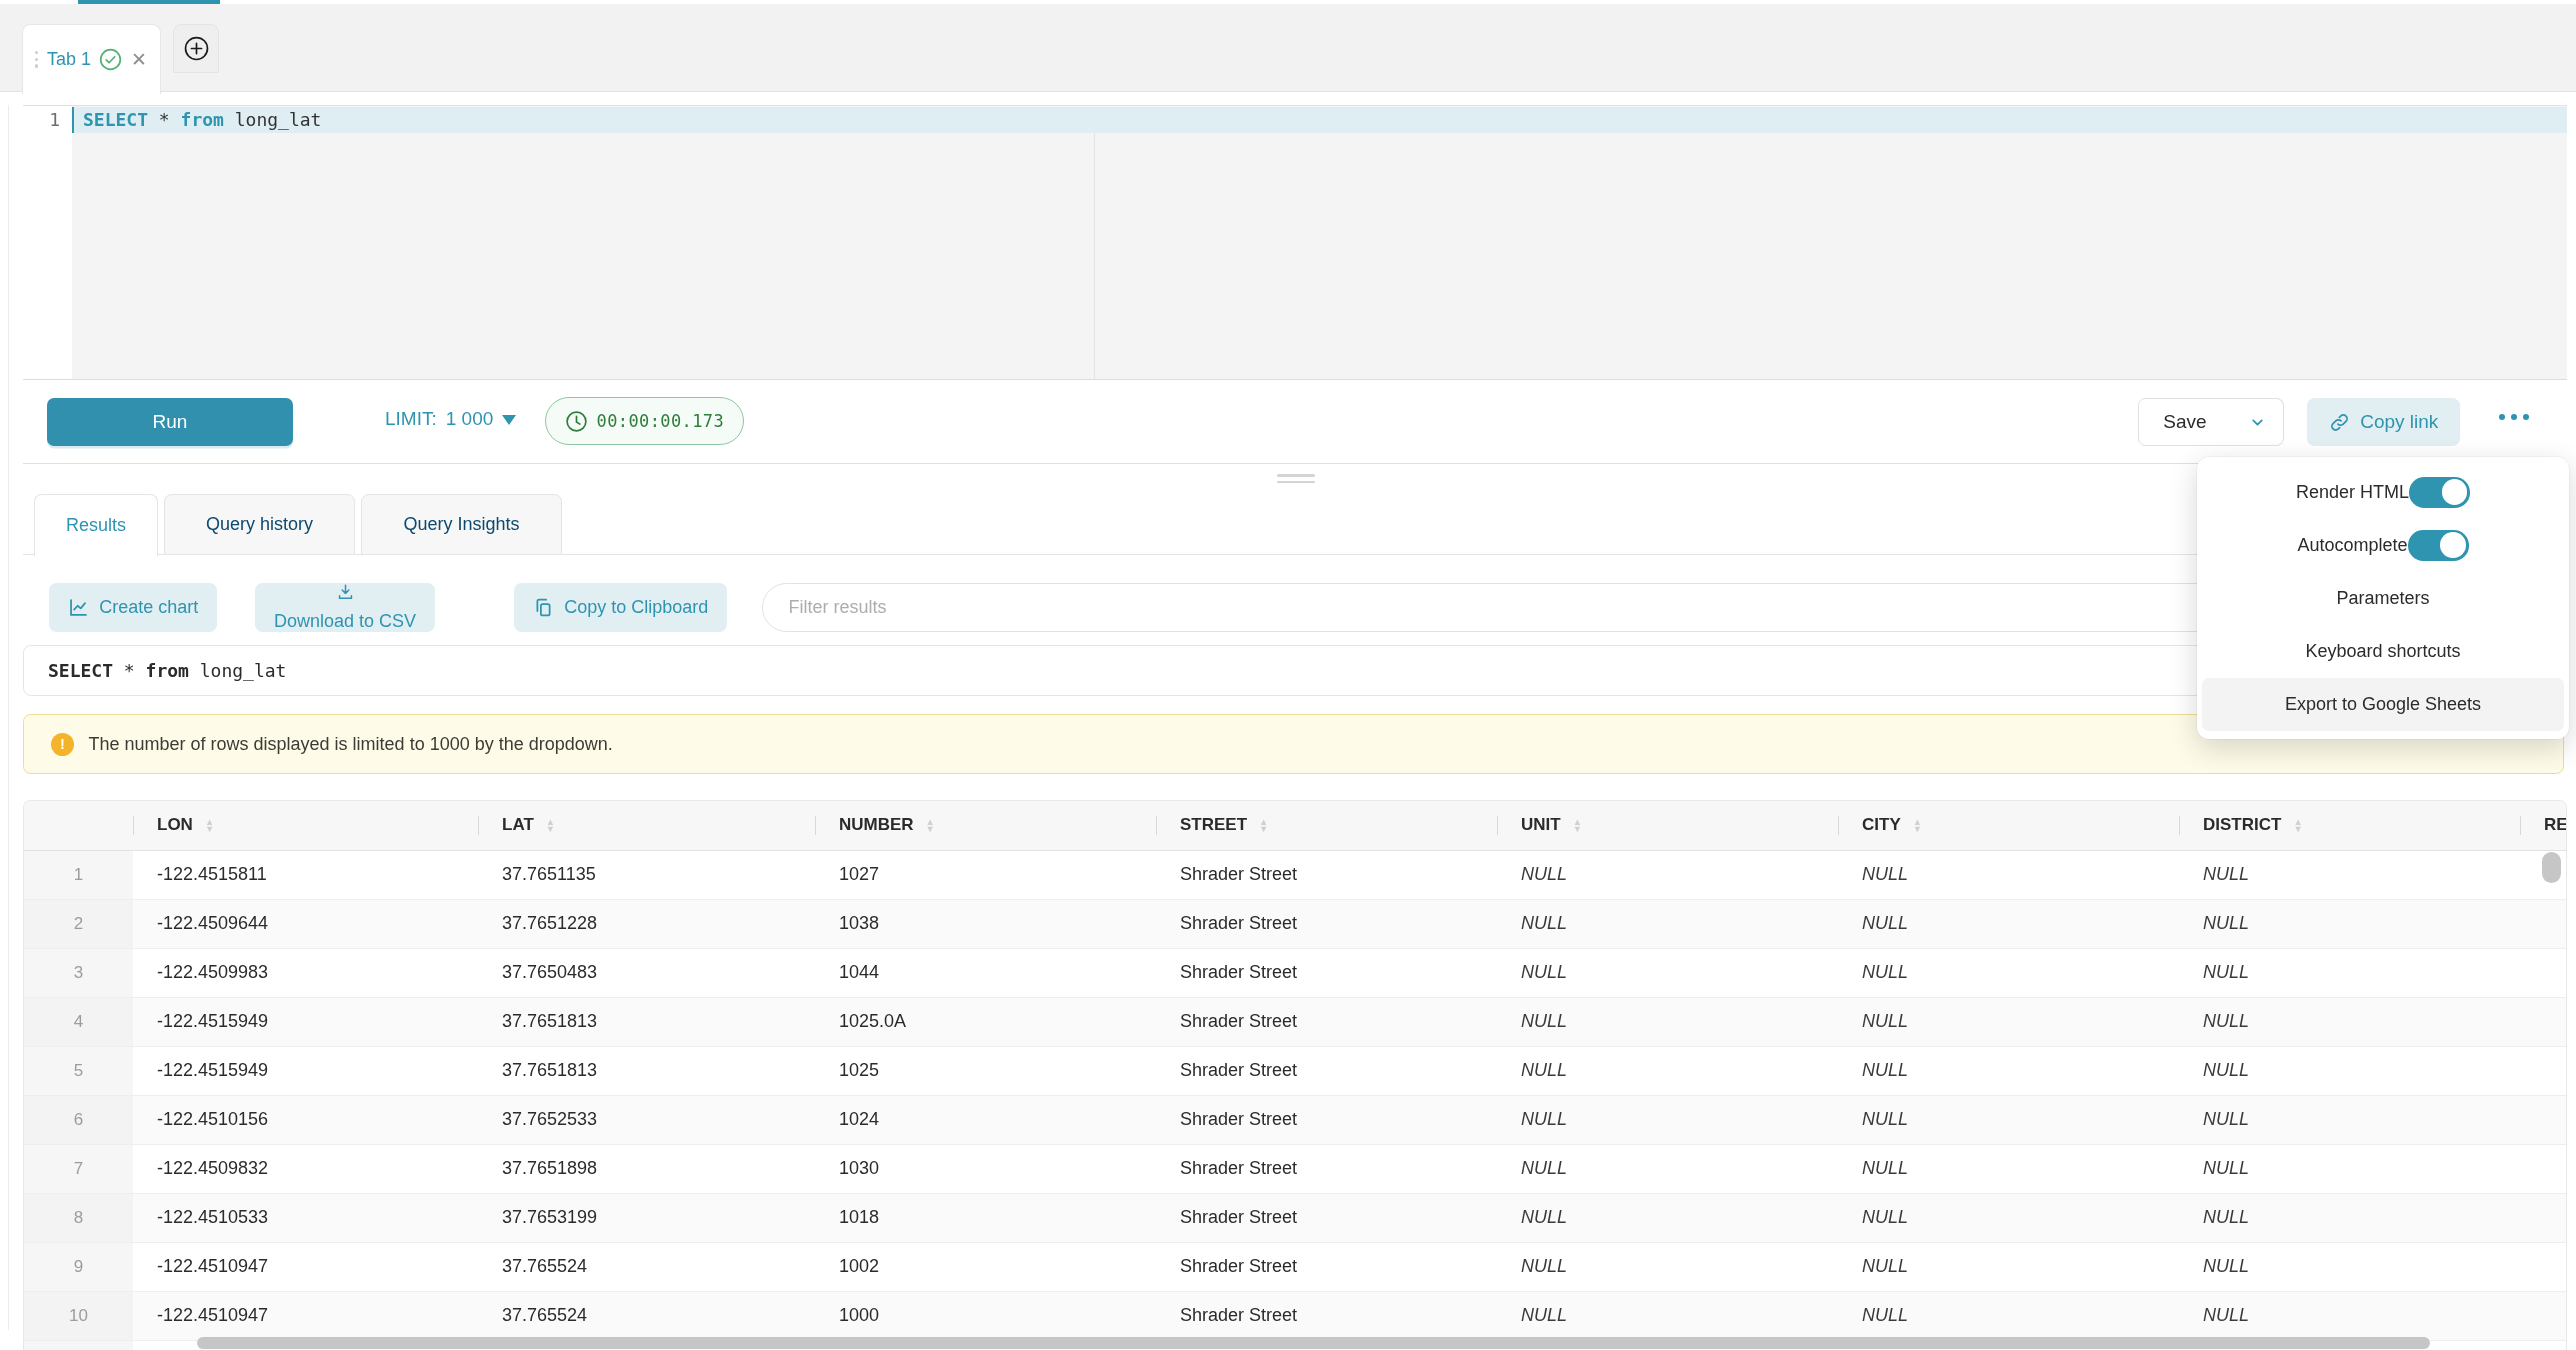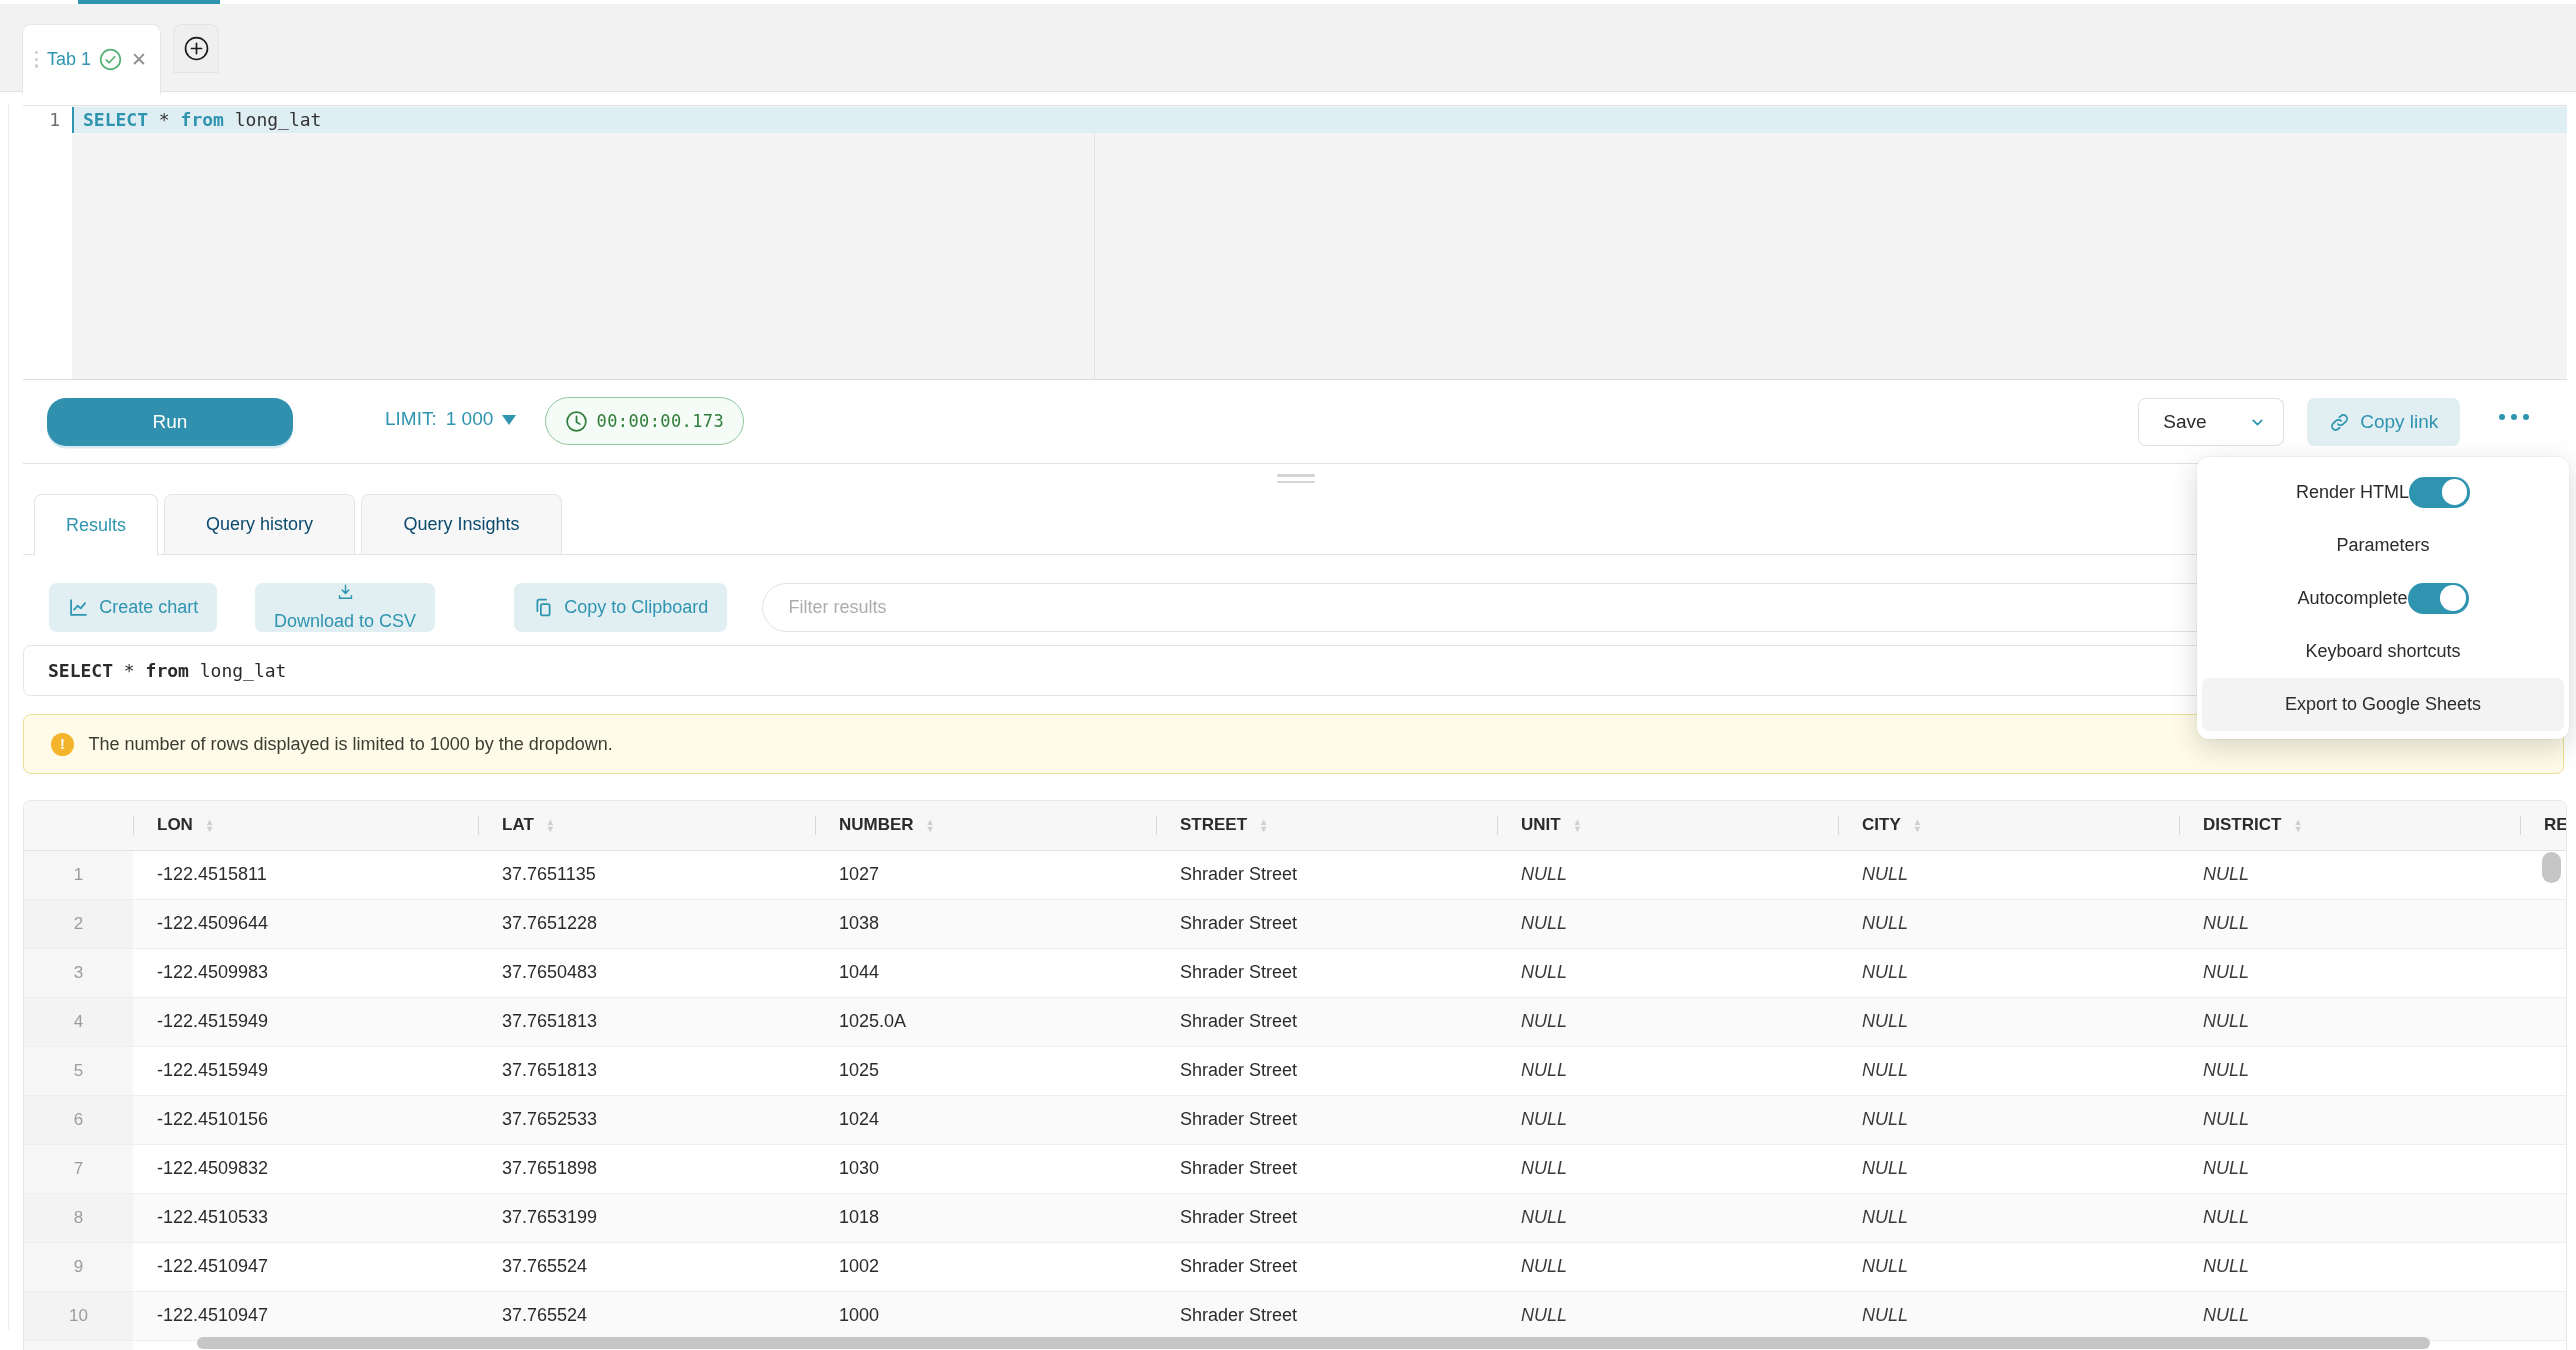--- a/index.html
+++ b/index.html
@@ -28,21 +28,21 @@
   #editor .gutter .ln { display:block; text-align:right; padding:3.4px 12px 0 0; font-size:18px; color:#6E6E6E; }
   #editor .active-line { position:absolute; left:49px; right:0; top:0.9px; height:26.4px; background:#DFEEF3; border-left:2.6px solid #2E94B0; }
   #editor .code { position:absolute; left:60px; top:3.4px; font-size:18px; white-space:pre; z-index:2; }
   .kw { color:#2E94B0; font-weight:bold; }
   .plain { color:#333; }
   #editor .pane-divider { position:absolute; left:1071px; top:27px; bottom:0; width:0.9px; background:#E3E3E3; }
 
   
   #runbar { position:absolute; left:23px; top:380px; width:2544px; height:84px; background:#fff; border-bottom:0.9px solid #E0E0E0; }
   #run-button { position:absolute; left:24px; top:18px; width:246px; height:48px; background:#3090AD; border:none;
-                border-radius:19px; color:#fff; font-size:19px; font-family:inherit; cursor:pointer; box-shadow:0 2.6px 0 #D9EAF0; }
+                border-radius:7px; color:#fff; font-size:19px; font-family:inherit; cursor:pointer; box-shadow:0 2.6px 0 #D9EAF0; }
   #limit { position:absolute; left:314px; top:28px; display:flex; align-items:center; gap:9px; color:#2E94B0; font-size:19px; cursor:pointer;margin-left:48px; }
   #limit .caret { width:0; height:0; border-left:7.7px solid transparent; border-right:7.7px solid transparent; border-top:10.2px solid #2E94B0; margin-top:2.6px; }
   #timer { position:absolute; left:522px; top:17px; height:48px; display:flex; align-items:center; gap:8.5px;
            border:1.7px solid #8FC89D; border-radius:24px; background:#F5FBF6; padding:0 19px; }
   #timer .t { font-size:17px; color:#2F7D3B; letter-spacing:0.4px; }
   #save-button { position:absolute; left:2115px; top:18px; width:94px; height:48px; background:#fff; border:0.9px solid #E0E0E0;
                  border-radius:7.7px 0 0 7.7px; font-size:19px; color:#2B2B2B; font-family:inherit; cursor:pointer; }
   #save-chevron { position:absolute; left:2208px; top:18px; width:53px; height:48px; background:#fff; border:0.9px solid #E0E0E0;
                   border-left:none; border-radius:0 7.7px 7.7px 0; display:flex; align-items:center; justify-content:center; cursor:pointer; }
   #copy-link { position:absolute; left:2284px; top:18px; height:48px; padding:0 22px; background:#E1EFF3; border:none;
@@ -401,28 +401,28 @@
 </div>
 
 <div id="menu">
     <div class="menu-item">
       <span>Render HTML</span>
       <div class="toggle">
         <div class="knob"></div>
       </div>
     </div>
     <div class="menu-item">
-      <span>Parameters</span>
-    </div>
-    <div class="menu-item">
       <span>Autocomplete</span>
       <div class="toggle">
         <div class="knob"></div>
       </div>
     </div>
     <div class="menu-item">
+      <span>Parameters</span>
+    </div>
+    <div class="menu-item">
       <span>Keyboard shortcuts</span>
     </div>
     <div class="menu-item hover">
       <span>Export to Google Sheets</span>
     </div>
   </div>
 
 
 </body></html>

